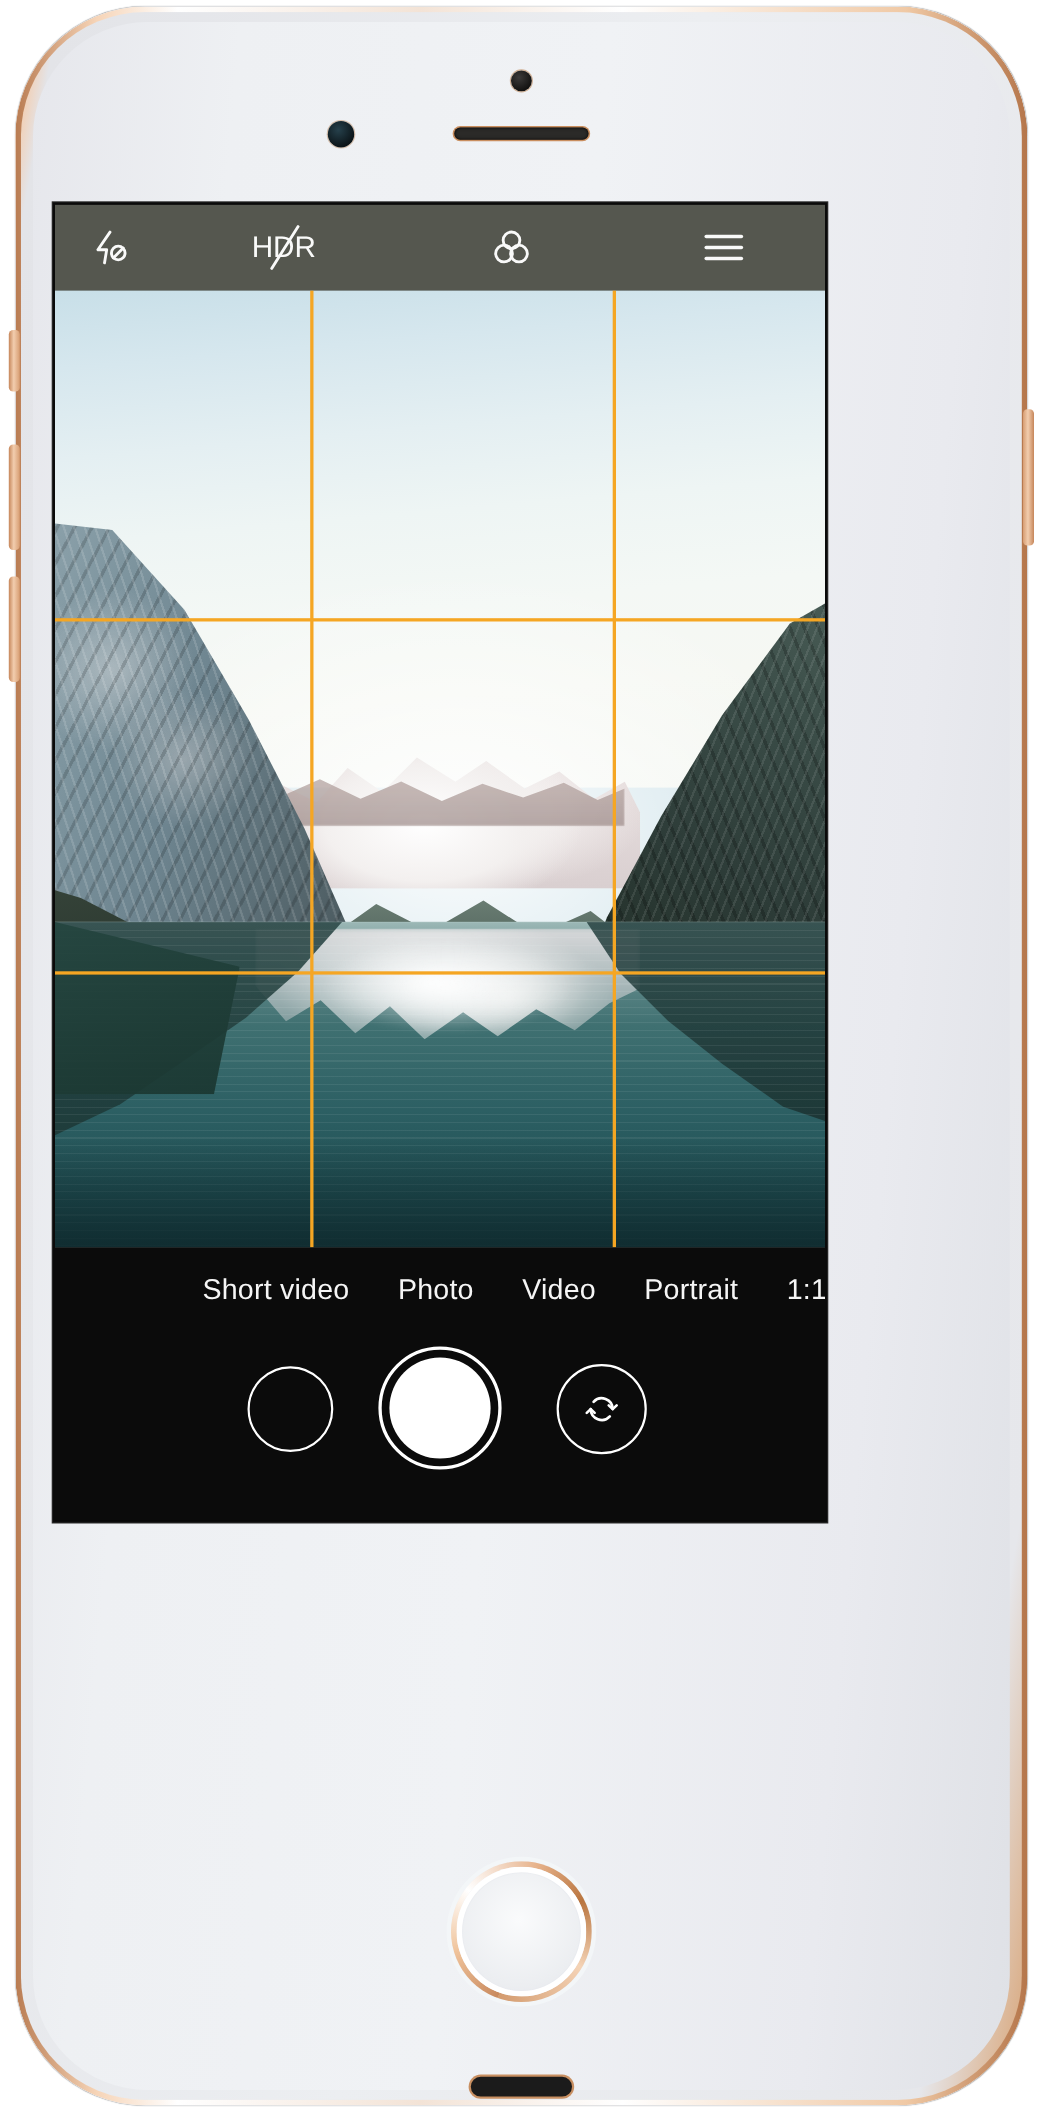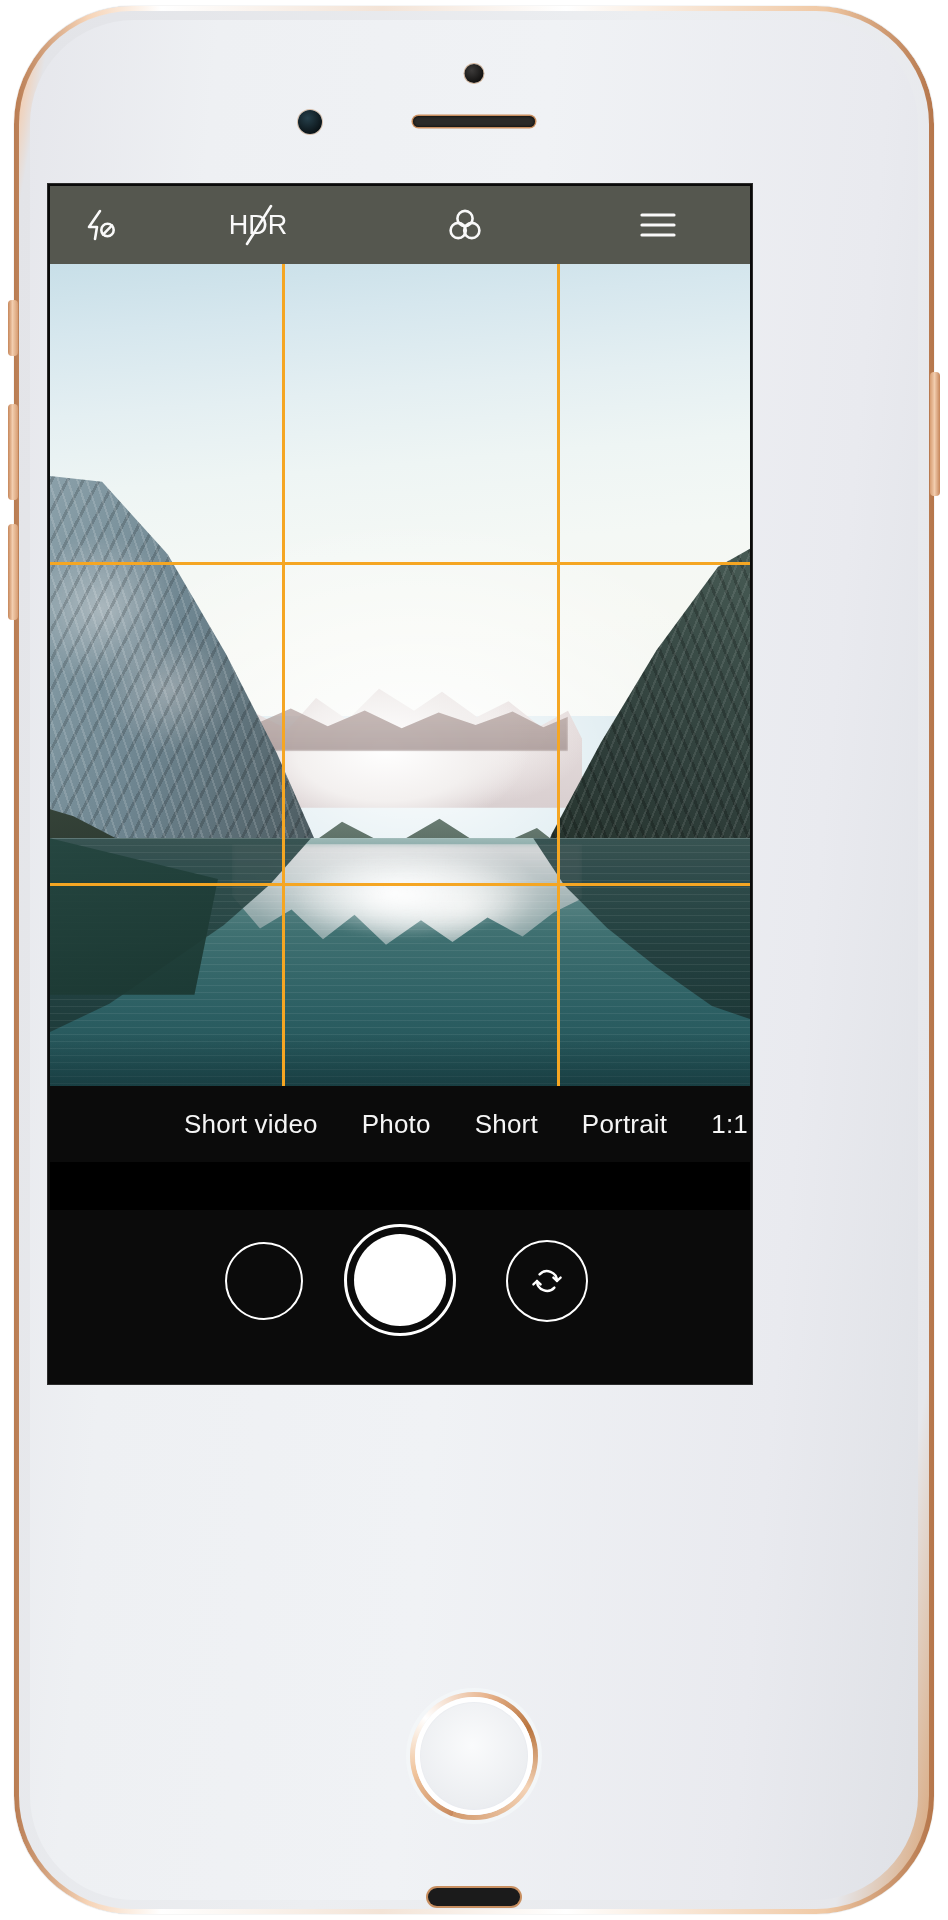--- a/index.html
+++ b/index.html
@@ -221,21 +221,21 @@
   
   .grid{ position:absolute; left:0; top:78px; width:700px; height:870px; z-index:4; pointer-events:none; }
   .g-v, .g-h{ position:absolute; background:#f5a623; }
   .g-v{ top:0; width:3px; height:100%; }
   .g-h{ left:0; height:3px; width:100%; }
   .g-v1{ left:33.1%; } .g-v2{ left:72.4%; }
   .g-h1{ top:34.2%; }  .g-h2{ top:71.1%; }
 
   
   .modebar{
-    position:absolute; left:0; top:900px; width:100%; height:76px;
+    position:absolute; left:0; top:948px; width:100%; height:76px;
     background:#0b0b0b; display:flex; align-items:center; z-index:6;text-align:center;
   }
   .modes{ display:flex; align-items:center; gap:0; padding-left:112px; }
   .mode{
     color:#ffffff; font-size:26px; letter-spacing:.2px;
     padding:0 22px; white-space:nowrap; opacity:.96;
   }
   .mode.active{ color:#ffffff; }
 
   
@@ -380,21 +380,21 @@
           <line x1="5" y1="17" x2="37" y2="17" stroke="#fff" stroke-width="3.2" stroke-linecap="round"></line>
           <line x1="5" y1="27" x2="37" y2="27" stroke="#fff" stroke-width="3.2" stroke-linecap="round"></line>
         </svg>
       </div>
     </div>
 
     <div class="modebar">
       <div class="modes">
         <span class="mode">Short video</span>
         <span class="mode">Photo</span>
-        <span class="mode active">Short</span>
+        <span class="mode active">Video</span>
         <span class="mode">Portrait</span>
         <span class="mode">1:1</span>
       </div>
     </div>
 
     <div class="shutterbar">
 
       <div class="gallery-btn"></div>
 
       <div class="shutter-btn">

